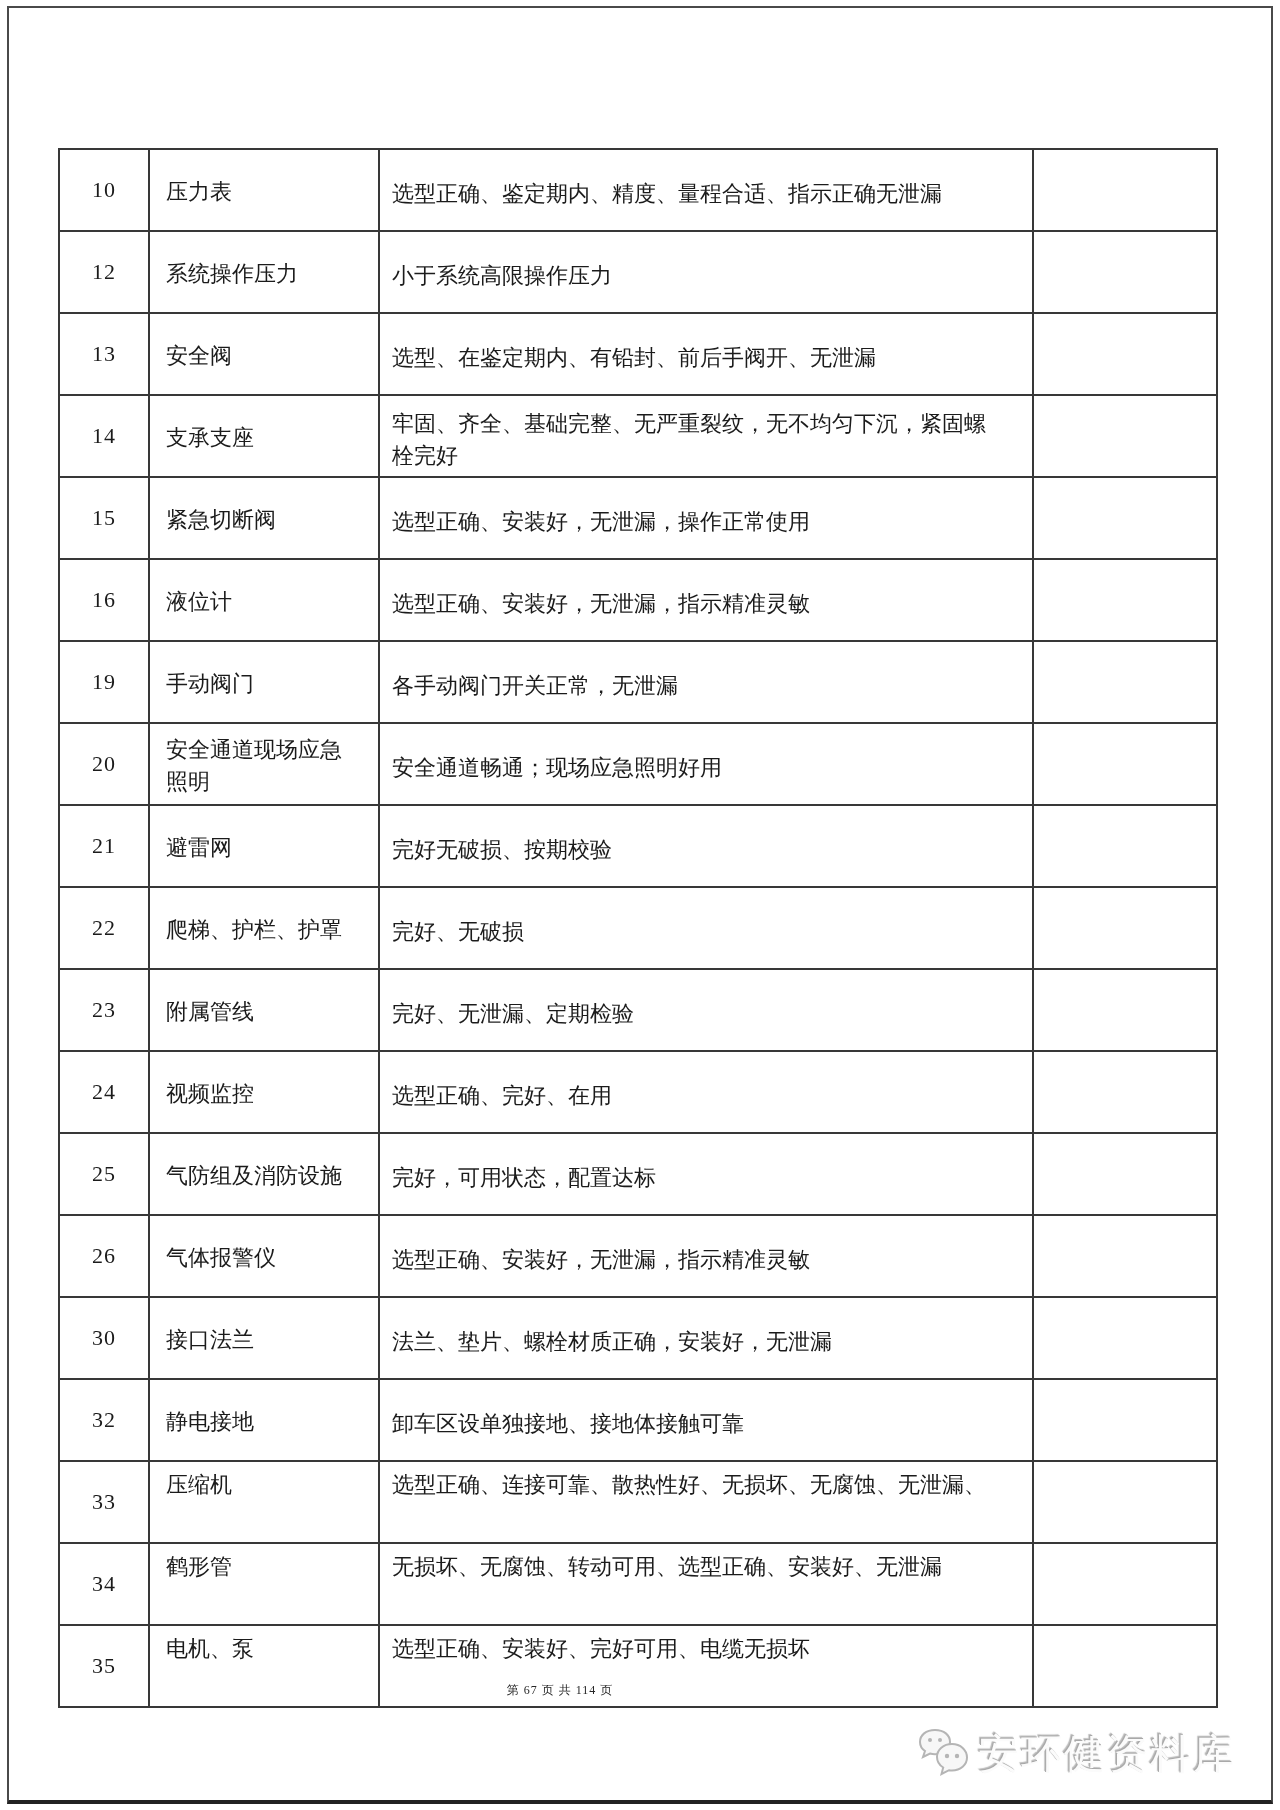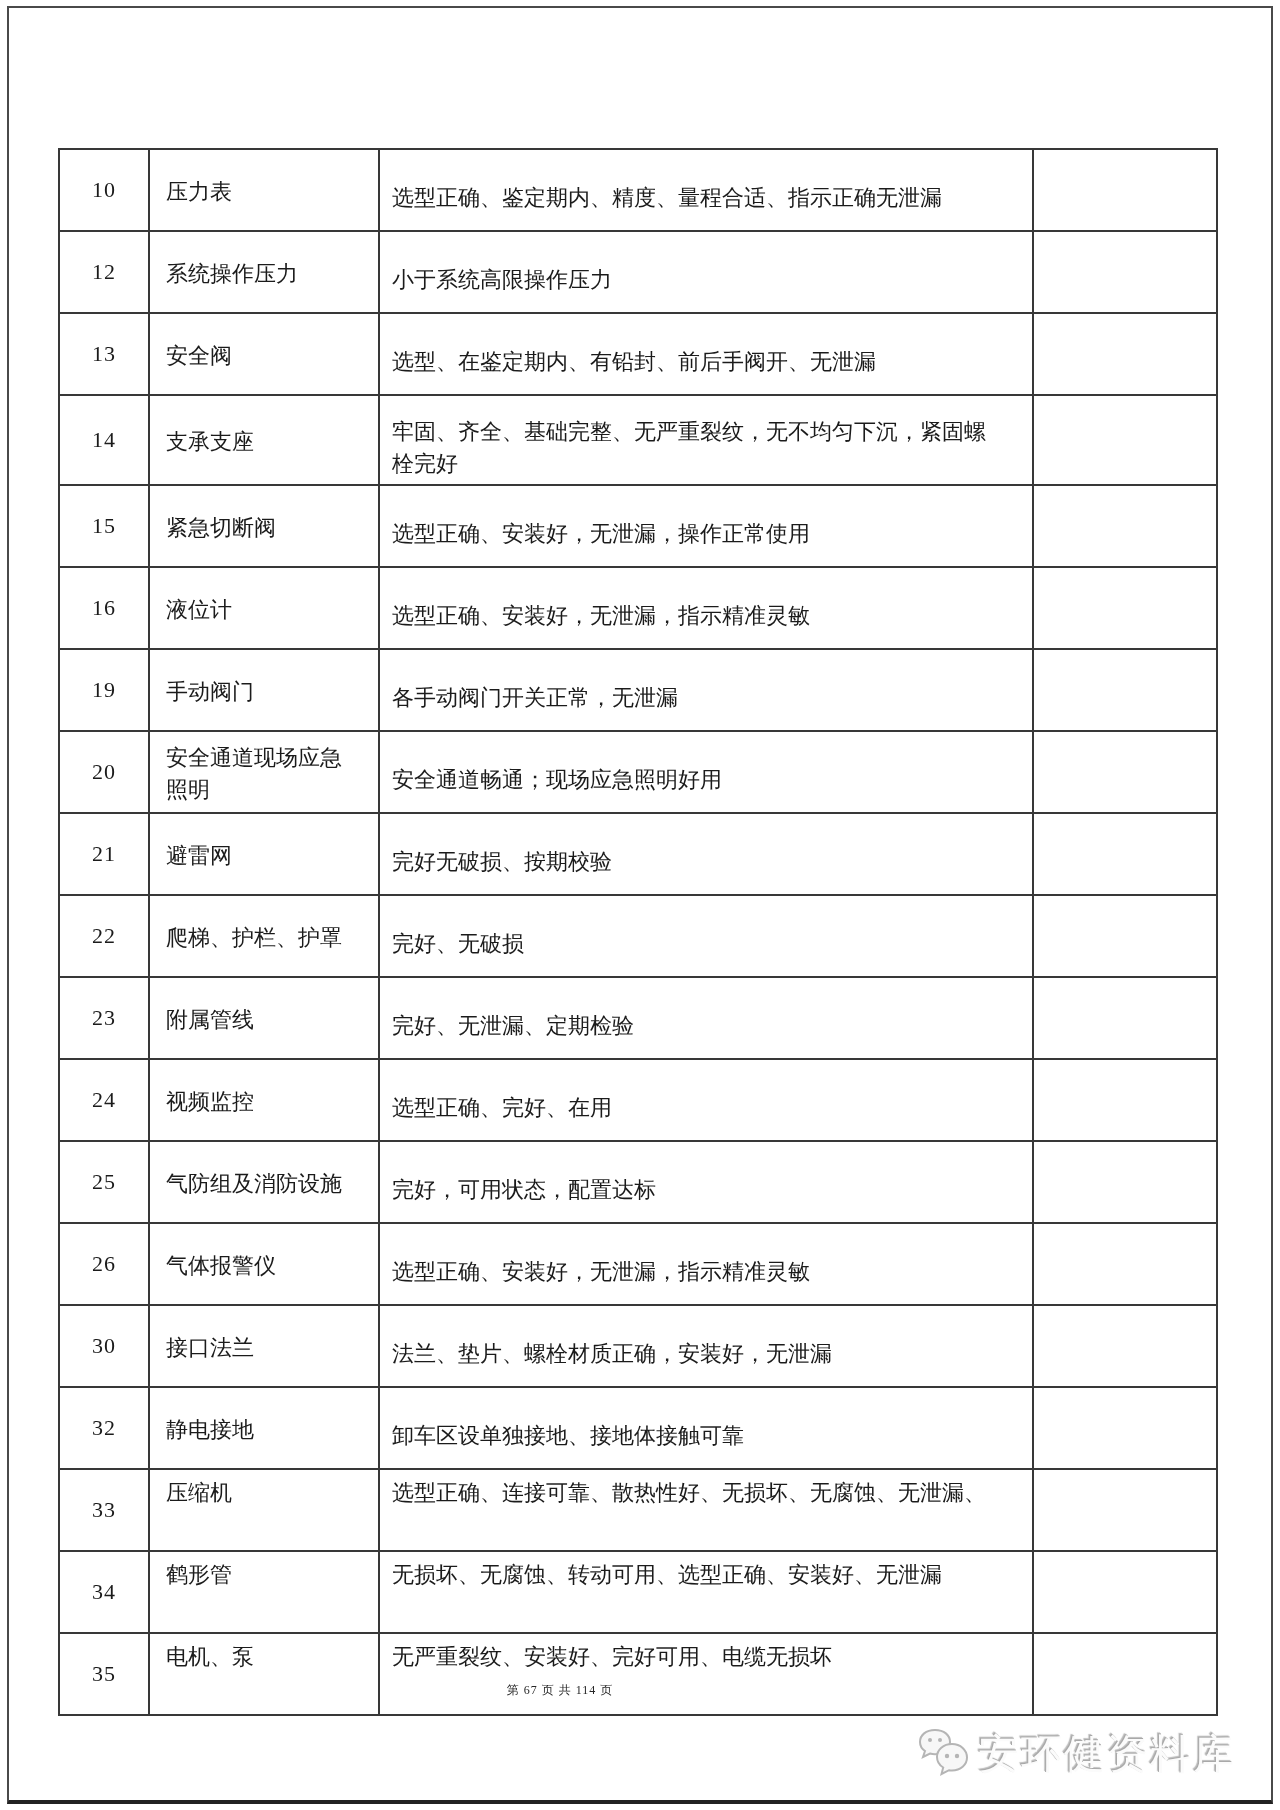--- a/index.html
+++ b/index.html
@@ -16,21 +16,21 @@
     border-collapse:collapse;table-layout:fixed;
   }
   table.checklist td{
     border:2px solid #383838;
     font-size:22px;line-height:1.45;color:#1b1b1b;
     vertical-align:middle;overflow:hidden;
   }
   table.checklist tr{height:82px;}
   td.num-cell{text-align:center;font-size:23px;letter-spacing:1px;}
   td.item-cell{padding:8px 8px 4px 16px;white-space:pre-line;}
-  td.desc-cell{padding:20px 6px 4px 12px;white-space:pre-line;}
+  td.desc-cell{padding:12px 6px 4px 12px;white-space:pre-line;}
   td.result-cell{}
   
   tbody#rows tr:nth-child(n+17) td.item-cell,
   tbody#rows tr:nth-child(n+17) td.desc-cell{
     vertical-align:top;padding-top:7px;
   }
   .footer{
     position:absolute;top:1682px;left:0;width:1120px;text-align:center;
     font-size:12px;color:#262626;letter-spacing:1px;
   }
@@ -183,21 +183,21 @@
   <tr>
     <td class="num-cell">34</td>
     <td class="item-cell">鹤形管</td>
     <td class="desc-cell">无损坏、无腐蚀、转动可用、选型正确、安装好、无泄漏</td>
     <td class="result-cell"></td>
   </tr>
 
   <tr>
     <td class="num-cell">35</td>
     <td class="item-cell">电机、泵</td>
-    <td class="desc-cell">无严重裂纹、安装好、完好可用、电缆无损坏</td>
+    <td class="desc-cell">选型正确、安装好、完好可用、电缆无损坏</td>
     <td class="result-cell"></td>
   </tr>
 </tbody>
 </table>
 
 <div class="footer">第 67 页 共 114 页</div>
 
 <div class="watermark">
   <svg class="wm-icon" width="58" height="56" viewBox="0 0 58 56" fill="none">
     <path d="M20 4 C11 4 5 9 5 16 C5 20 7 23 10 25 L8 31 L15 27.5 C16.6 28 18.3 28.2 20 28.2 C29 28.2 35 23 35 16 C35 9 29 4 20 4 Z" fill="#f7f7f7" stroke="#b5b5b5" stroke-width="2"></path>

